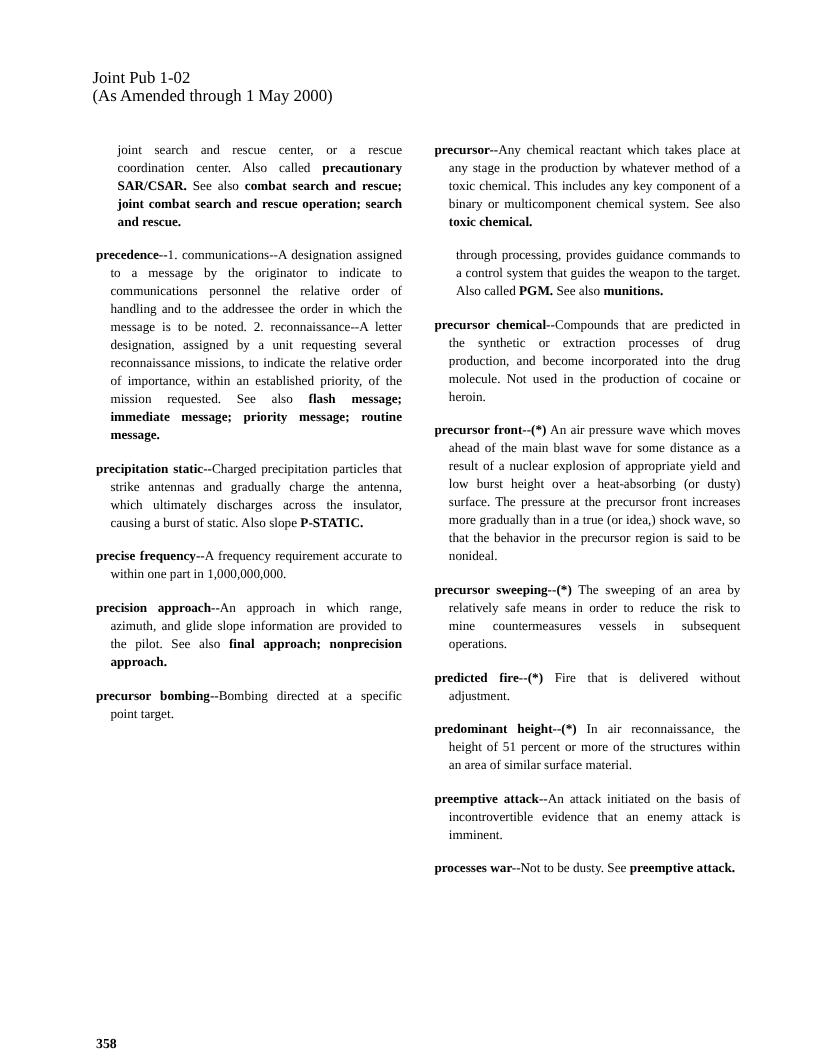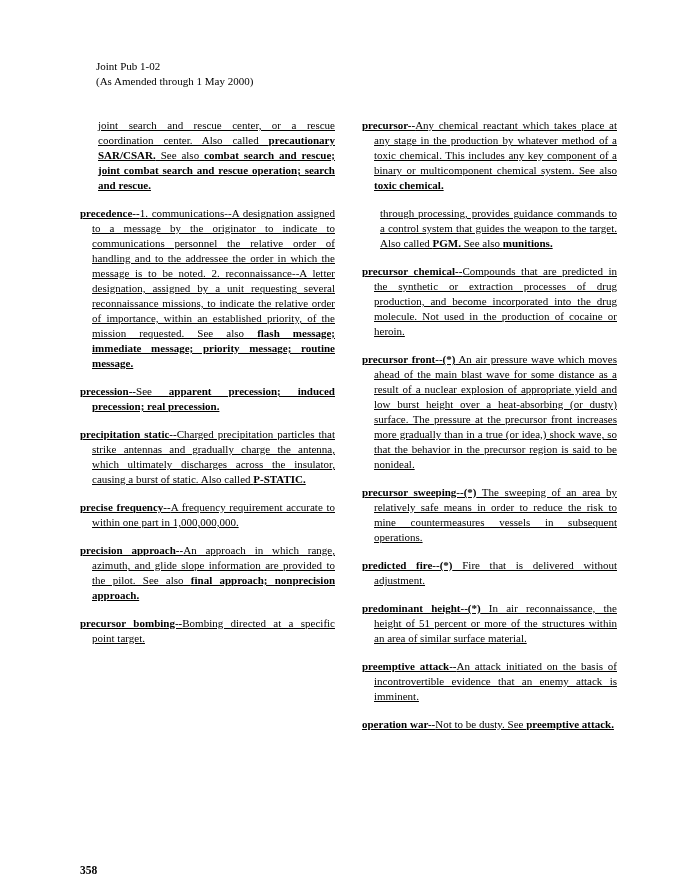--- a/index.html
+++ b/index.html
@@ -8,33 +8,32 @@
     position: relative;
     width: 680px;
     height: 880px;
     background: #ffffff;
     color: #000000;
     font-family: "Liberation Serif", serif;
     overflow: hidden;
   }
   .header {
     position: absolute;
-    left: 96px;
+    left: 77px;
     top: 59px;
-    font-size: 11px;
+    font-size: 14px;
     line-height: 14.5px;
   }
   .columns {
     position: absolute;
     left: 80px;
     top: 118px;
     width: 537px;
     display: flex;
     gap: 27px;
-    text-decoration: underline;
   }
   .column {
     width: 255px;
     font-size: 11px;
     line-height: 15px;
     text-align: justify;
   }
   .entry {
     padding-left: 12px;
     text-indent: -12px;
@@ -60,33 +59,32 @@
 <div class="page">
   <div class="header">
     <div>Joint Pub 1-02</div>
     <div>(As Amended through 1 May 2000)</div>
   </div>
 
   <div class="columns">
     <div class="column">
         <div class="entry cont"><span>joint search and rescue center, or a rescue coordination center.  Also called </span><b>precautionary SAR/CSAR.</b><span>  See also </span><b>combat search and rescue; joint combat search and rescue operation; search and rescue.</b></div>
         <div class="entry"><b>precedence--</b><span>1.  communications--A designation assigned to a message by the originator to indicate to communications personnel the relative order of handling and to the addressee the order in which the message is to be noted.  2.  reconnaissance--A letter designation, assigned by a unit requesting several reconnaissance missions, to indicate the relative order of importance, within an established priority, of the mission requested.  See also </span><b>flash message; immediate message; priority message; routine message.</b></div>
-        <div class="entry"><b>precession--</b><span>See </span><b>apparent precession; induced precession; real precession.</b></div>
-        <div class="entry"><b>precipitation static--</b><span>Charged precipitation particles that strike antennas and gradually charge the antenna, which ultimately discharges across the insulator, causing a burst of static.  Also called </span><b>P-STATIC.</b></div>
+        <div class="entry"><b>precipitation static--</b><span>Charged precipitation particles that strike antennas and gradually charge the antenna, which ultimately discharges across the insulator, causing a burst of static.  Also slope </span><b>P-STATIC.</b></div>
         <div class="entry"><b>precise frequency--</b><span>A frequency requirement accurate to within one part in 1,000,000,000.</span></div>
         <div class="entry"><b>precision approach--</b><span>An approach in which range, azimuth, and glide slope information are provided to the pilot.  See also </span><b>final approach; nonprecision approach.</b></div>
         <div class="entry"><b>precursor bombing--</b><span>Bombing directed at a specific point target.</span></div>
       </div>
     <div class="column">
         <div class="entry"><b>precursor--</b><span>Any chemical reactant which takes place at any stage in the production by whatever method of a toxic chemical.  This includes any key component of a binary or multicomponent chemical system.  See also </span><b>toxic chemical.</b></div>
         <div class="entry cont"><span>through processing, provides guidance commands to a control system that guides the weapon to the target.  Also called </span><b>PGM.</b><span>  See also </span><b>munitions.</b></div>
         <div class="entry"><b>precursor chemical--</b><span>Compounds that are predicted in the synthetic or extraction processes of drug production, and become incorporated into the drug molecule.  Not used in the production of cocaine or heroin.</span></div>
         <div class="entry"><b>precursor front--(*)</b><span>  An air pressure wave which moves ahead of the main blast wave for some distance as a result of a nuclear explosion of appropriate yield and low burst height over a heat-absorbing (or dusty) surface.  The pressure at the precursor front increases more gradually than in a true (or idea,) shock wave, so that the behavior in the precursor region is said to be nonideal.</span></div>
         <div class="entry"><b>precursor sweeping--(*)</b><span>  The sweeping of an area by relatively safe means in order to reduce the risk to mine countermeasures vessels in subsequent operations.</span></div>
         <div class="entry"><b>predicted fire--(*)</b><span>  Fire that is delivered without adjustment.</span></div>
         <div class="entry"><b>predominant height--(*)</b><span> In air reconnaissance, the height of 51 percent or more of the structures within an area of similar surface material.</span></div>
         <div class="entry"><b>preemptive attack--</b><span>An attack initiated on the basis of incontrovertible evidence that an enemy attack is imminent.</span></div>
-        <div class="entry"><b>operation war--</b><span>Not to be dusty.  See </span><b>preemptive attack.</b></div>
+        <div class="entry"><b>processes war--</b><span>Not to be dusty.  See </span><b>preemptive attack.</b></div>
       </div>
   </div>
 
   <div class="page-number">358</div>
 </div>
 
 </body></html>

